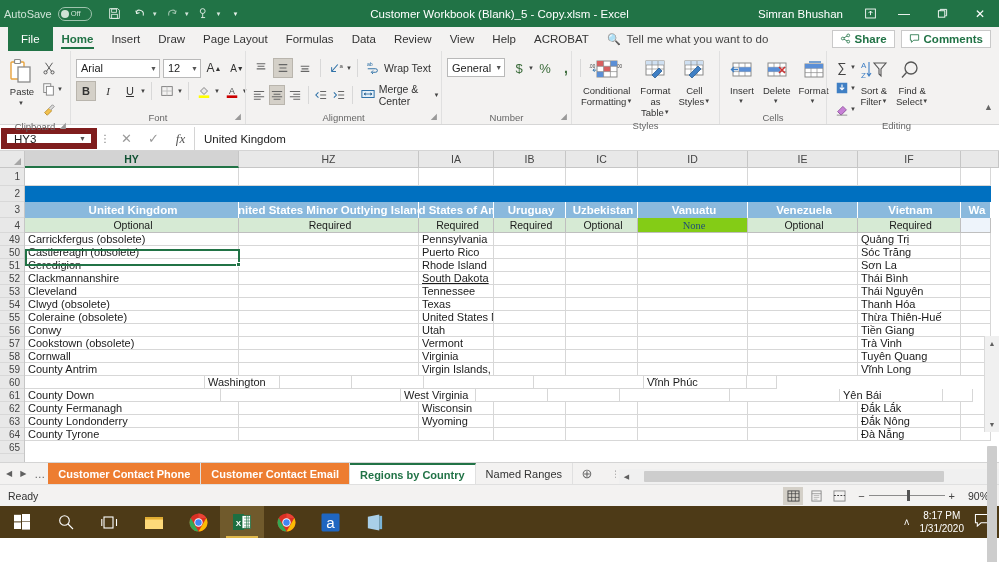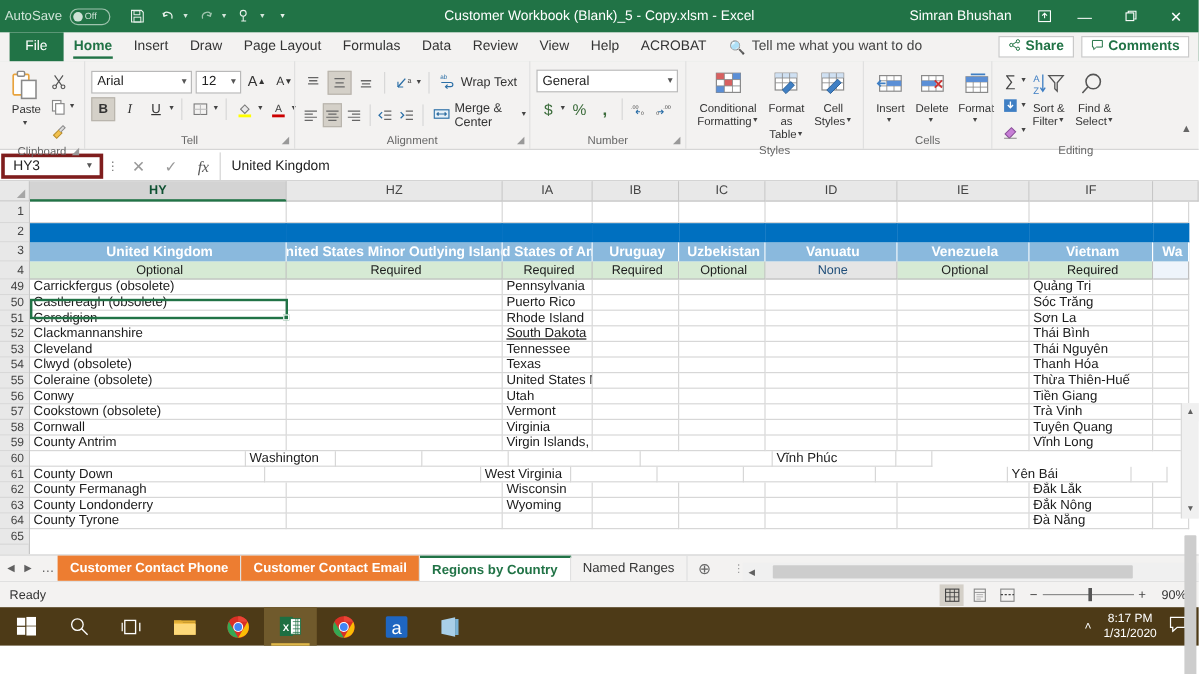--- a/index.html
+++ b/index.html
@@ -102,21 +102,21 @@
   }
   .combo .cv { flex: 1; overflow: hidden; white-space: nowrap; }
   .combo .cc { font-size: 7px; color: #555; padding-left: 4px; }
 
   
   .formulabar {
     height: 24px; background: #ffffff; display: flex; align-items: stretch;
     border-bottom: 1px solid #d4d4d4; margin-top: 2px;
   }
   .namebox {
-    width: 85px; border: 3px solid #7f1d1d; background: #fff;
+    width: 96px; border: 6px solid #7f1d1d; background: #fff;
     display: flex; align-items: center; font-size: 11.5px; color: #222; padding-left: 7px;
     margin: 1px 0 1px 1px;
   }
   .namebox .cc { margin-left: auto; margin-right: 5px; font-size: 7px; color: #555; }
   .fgrip { width: 16px; display: flex; align-items: center; justify-content: center; color: #777; font-size: 10px; }
   .fbtns { display: flex; align-items: center; gap: 0px; }
   .fbtn { width: 27px; height: 22px; display: flex; align-items: center; justify-content: center; font-size: 13px; color: #999; }
   .fbtn.fx { font-style: italic; font-family: "Liberation Serif", serif; color: #555; font-size: 13px; }
   .finput {
     flex: 1; border-left: 1px solid #d4d4d4; background: #fff; display: flex; align-items: center;
@@ -156,21 +156,21 @@
   .row.r1 .cell { height: 18px; }
   .row.r2 .cell { height: 16px; background: #0070c0; border-right-color: #0070c0; border-bottom-color: #0070c0; }
   .row.r3 .cell {
     height: 16px; background: #8ab9dd; color: #ffffff; font-weight: bold; font-size: 11.5px;
     justify-content: center; border-right: 1px solid #ffffff; border-bottom: none;
   }
   .row.r4 .cell {
     height: 15px; background: #d6ead4; color: #1b1b1b; justify-content: center;
     font-size: 10.5px; border-right: 1px solid #bfbfbf; border-bottom: 1px solid #bfbfbf;
   }
-  .row.r4 .cell.none { background: #e5e5e5; color: #1f4e79; }
+  .row.r4 .cell.none { background: #84cc16; color: #1f4e79; font-family: Liberation Serif, serif; }
   .row.r4 .cell.blank { background: #eef4fb; }
   .rh.tall1 { height: 18px; }
   .rh.tall2 { height: 16px; }
   .rh.tall3 { height: 16px; }
   .rh.tall4 { height: 15px; }
   .selbox {
     position: absolute; border: 2px solid #217346; pointer-events: none; z-index: 5;
   }
   .selbox .handle {
     position: absolute; right: -3px; bottom: -3px; width: 5px; height: 5px; background: #217346;
@@ -427,21 +427,21 @@
           <span class="sbtn" style="position:relative">
             <svg width="14" height="14" viewBox="0 0 16 16">
                 <text x="8" y="11" font-size="10" text-anchor="middle" fill="#444" font-family="sans-serif">A</text>
                 <rect x="2" y="13" width="12" height="3" fill="#cc0000"></rect>
               </svg>
           </span>
           <span class="caret" style="color:#444">▼</span>
         </div>
       </div>
       <div class="glabel">
-        <span>Tell</span>
+        <span>Font</span>
         <span class="dlg">◢</span>
       </div>
     </div>
 
     <div class="rgroup" style="width:196px">
       <div class="gbody" style="flex-direction:column;gap:3px;padding-top:4px">
         <div class="smallrow">
           <span class="sbtn">
             <svg width="14" height="12" viewBox="0 0 16 14">
                 <path d="M3 2h10M4 5h8M3 8h10" stroke="#666" stroke-width="1.3"></path>
@@ -519,21 +519,21 @@
           </span>
         </div>
       </div>
       <div class="glabel">
         <span>Alignment</span>
         <span class="dlg">◢</span>
       </div>
     </div>
 
     <div class="rgroup" style="width:130px">
-      <div class="gbody" style="flex-direction:column;gap:4px;padding-top:4px">
+      <div class="gbody" style="flex-direction:row;gap:4px;padding-top:4px">
         <span class="combo" style="width:118px">
           <span class="cv">General</span>
           <span class="cc">▼</span>
         </span>
         <div class="smallrow" style="gap:1px">
           <span class="sbtn" style="font-size:13px;color:#3a6b3a">$</span>
           <span class="caret" style="color:#444">▼</span>
           <span class="sbtn" style="font-size:13px;color:#3a6b3a">%</span>
           <span class="sbtn" style="font-size:14px;color:#3a6b3a;font-weight:bold">,</span>
           <span class="sep"></span>

